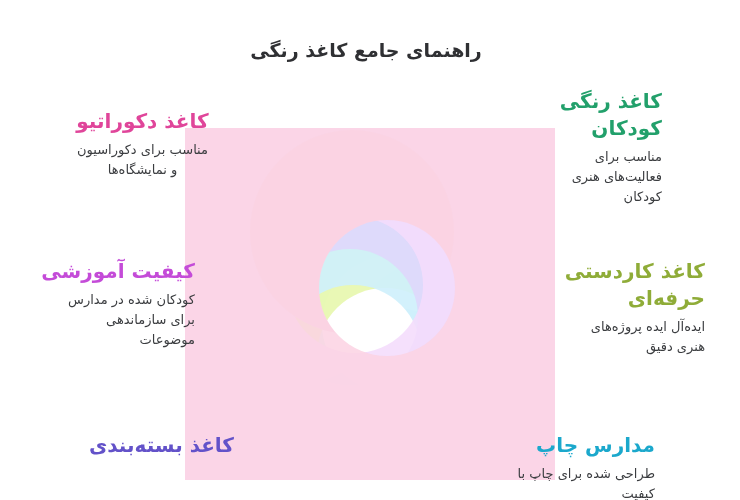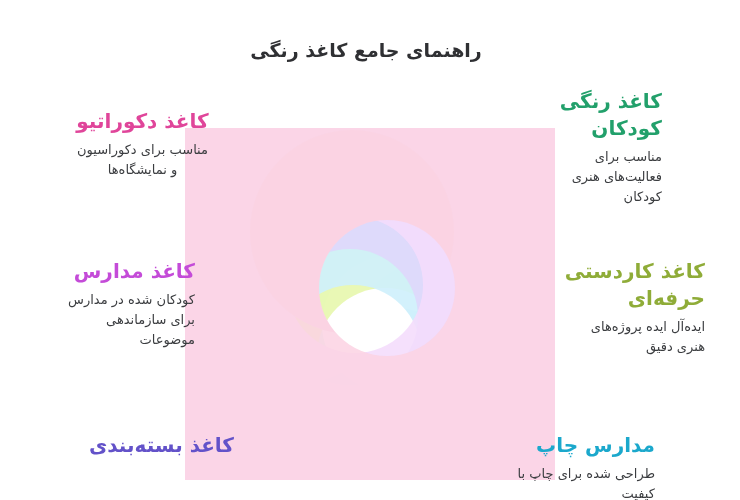--- a/index.html
+++ b/index.html
@@ -153,21 +153,21 @@
 </div>
 
 <div class="callout" id="callout-kids">
   <div class="c-title" style="color:#22A06B">کاغذ رنگی کودکان</div>
   <div class="c-body">مناسب برای
 فعالیت‌های هنری
 کودکان</div>
 </div>
 
 <div class="callout" id="callout-education">
-  <div class="c-title" style="color:#C44BD8">کاغذ مدارس</div>
+  <div class="c-title" style="color:#C44BD8">کیفیت آموزشی</div>
   <div class="c-body">کودکان شده در مدارس
 برای سازماندهی
 موضوعات</div>
 </div>
 
 <div class="callout" id="callout-craft">
   <div class="c-title" style="color:#8FAC38">کاغذ کاردستی
 حرفه‌ای</div>
   <div class="c-body">ایده‌آل ایده پروژه‌های
 هنری دقیق</div>

